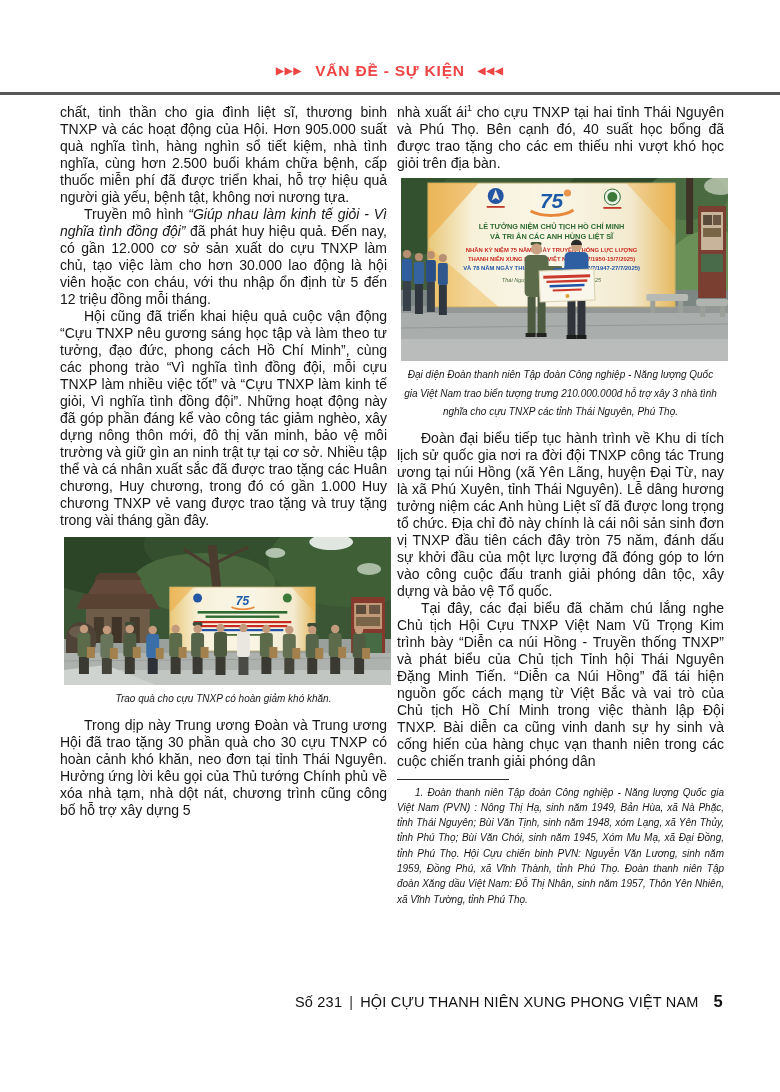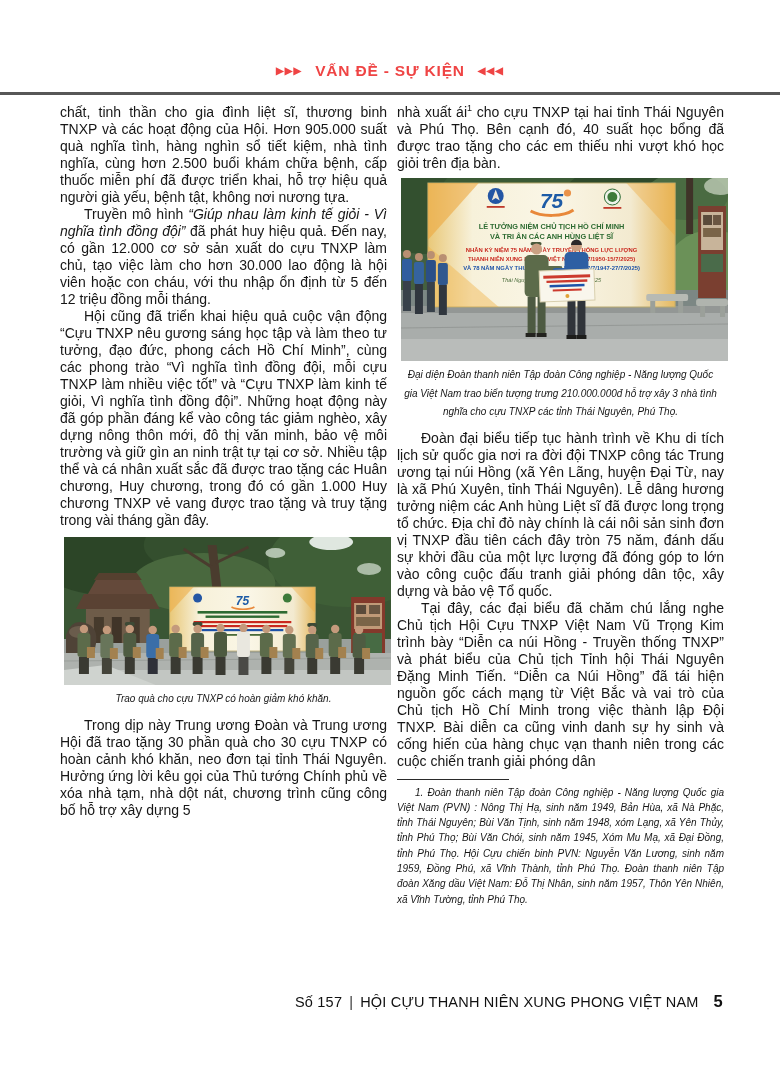--- a/index.html
+++ b/index.html
@@ -354,16 +354,16 @@
 
       <p class="body-text">Đoàn đại biểu tiếp tục hành trình về Khu di tích lịch sử quốc gia nơi ra đời đội TNXP công tác Trung ương tại núi Hồng (xã Yên Lãng, huyện Đại Từ, nay là xã Phú Xuyên, tỉnh Thái Nguyên). Lễ dâng hương tưởng niệm các Anh hùng Liệt sĩ đã được long trọng tổ chức. Địa chỉ đỏ này chính là cái nôi sản sinh đơn vị TNXP đầu tiên cách đây tròn 75 năm, đánh dấu sự khởi đầu của một lực lượng đã đóng góp to lớn vào công cuộc đấu tranh giải phóng dân tộc, xây dựng và bảo vệ Tổ quốc.</p>
       <p class="body-text">Tại đây, các đại biểu đã chăm chú lắng nghe Chủ tịch Hội Cựu TNXP Việt Nam Vũ Trọng Kim trình bày “Diễn ca núi Hồng - Truyền thống TNXP” và phát biểu của Chủ tịch Tỉnh hội Thái Nguyên Đặng Minh Tiến. “Diễn ca Núi Hồng” đã tái hiện nguồn gốc cách mạng từ Việt Bắc và vai trò của Chủ tịch Hồ Chí Minh trong việc thành lập Đội TNXP. Bài diễn ca cũng vinh danh sự hy sinh và cống hiến của hàng chục vạn thanh niên trong các cuộc chiến tranh giải phóng dân</p>
 
       <div class="footnote-sep"></div>
       <p class="footnote">1. Đoàn thanh niên Tập đoàn Công nghiệp - Năng lượng Quốc gia Việt Nam (PVN) : Nông Thị Hạ, sinh năm 1949, Bản Hùa, xã Nà Phặc, tỉnh Thái Nguyên; Bùi Văn Tịnh, sinh năm 1948, xóm Lạng, xã Yên Thủy, tỉnh Phú Thọ; Bùi Văn Chói, sinh năm 1945, Xóm Mu Mạ, xã Đại Đồng, tỉnh Phú Thọ. Hội Cựu chiến binh PVN: Nguyễn Văn Lương, sinh năm 1959, Đồng Phú, xã Vĩnh Thành, tỉnh Phú Thọ. Đoàn thanh niên Tập đoàn Xăng dầu Việt Nam: Đỗ Thị Nhân, sinh năm 1957, Thôn Yên Nhiên, xã Vĩnh Tường, tỉnh Phú Thọ.</p>
     </div>
   </div>
 
   <div class="footer">
-    <span>Số 157</span><span class="sep">|</span><span>HỘI CỰU THANH NIÊN XUNG PHONG VIỆT NAM</span><span class="pgnum">5</span>
+    <span>Số 231</span><span class="sep">|</span><span>HỘI CỰU THANH NIÊN XUNG PHONG VIỆT NAM</span><span class="pgnum">5</span>
   </div>
 
 </div>
 
 </body></html>

